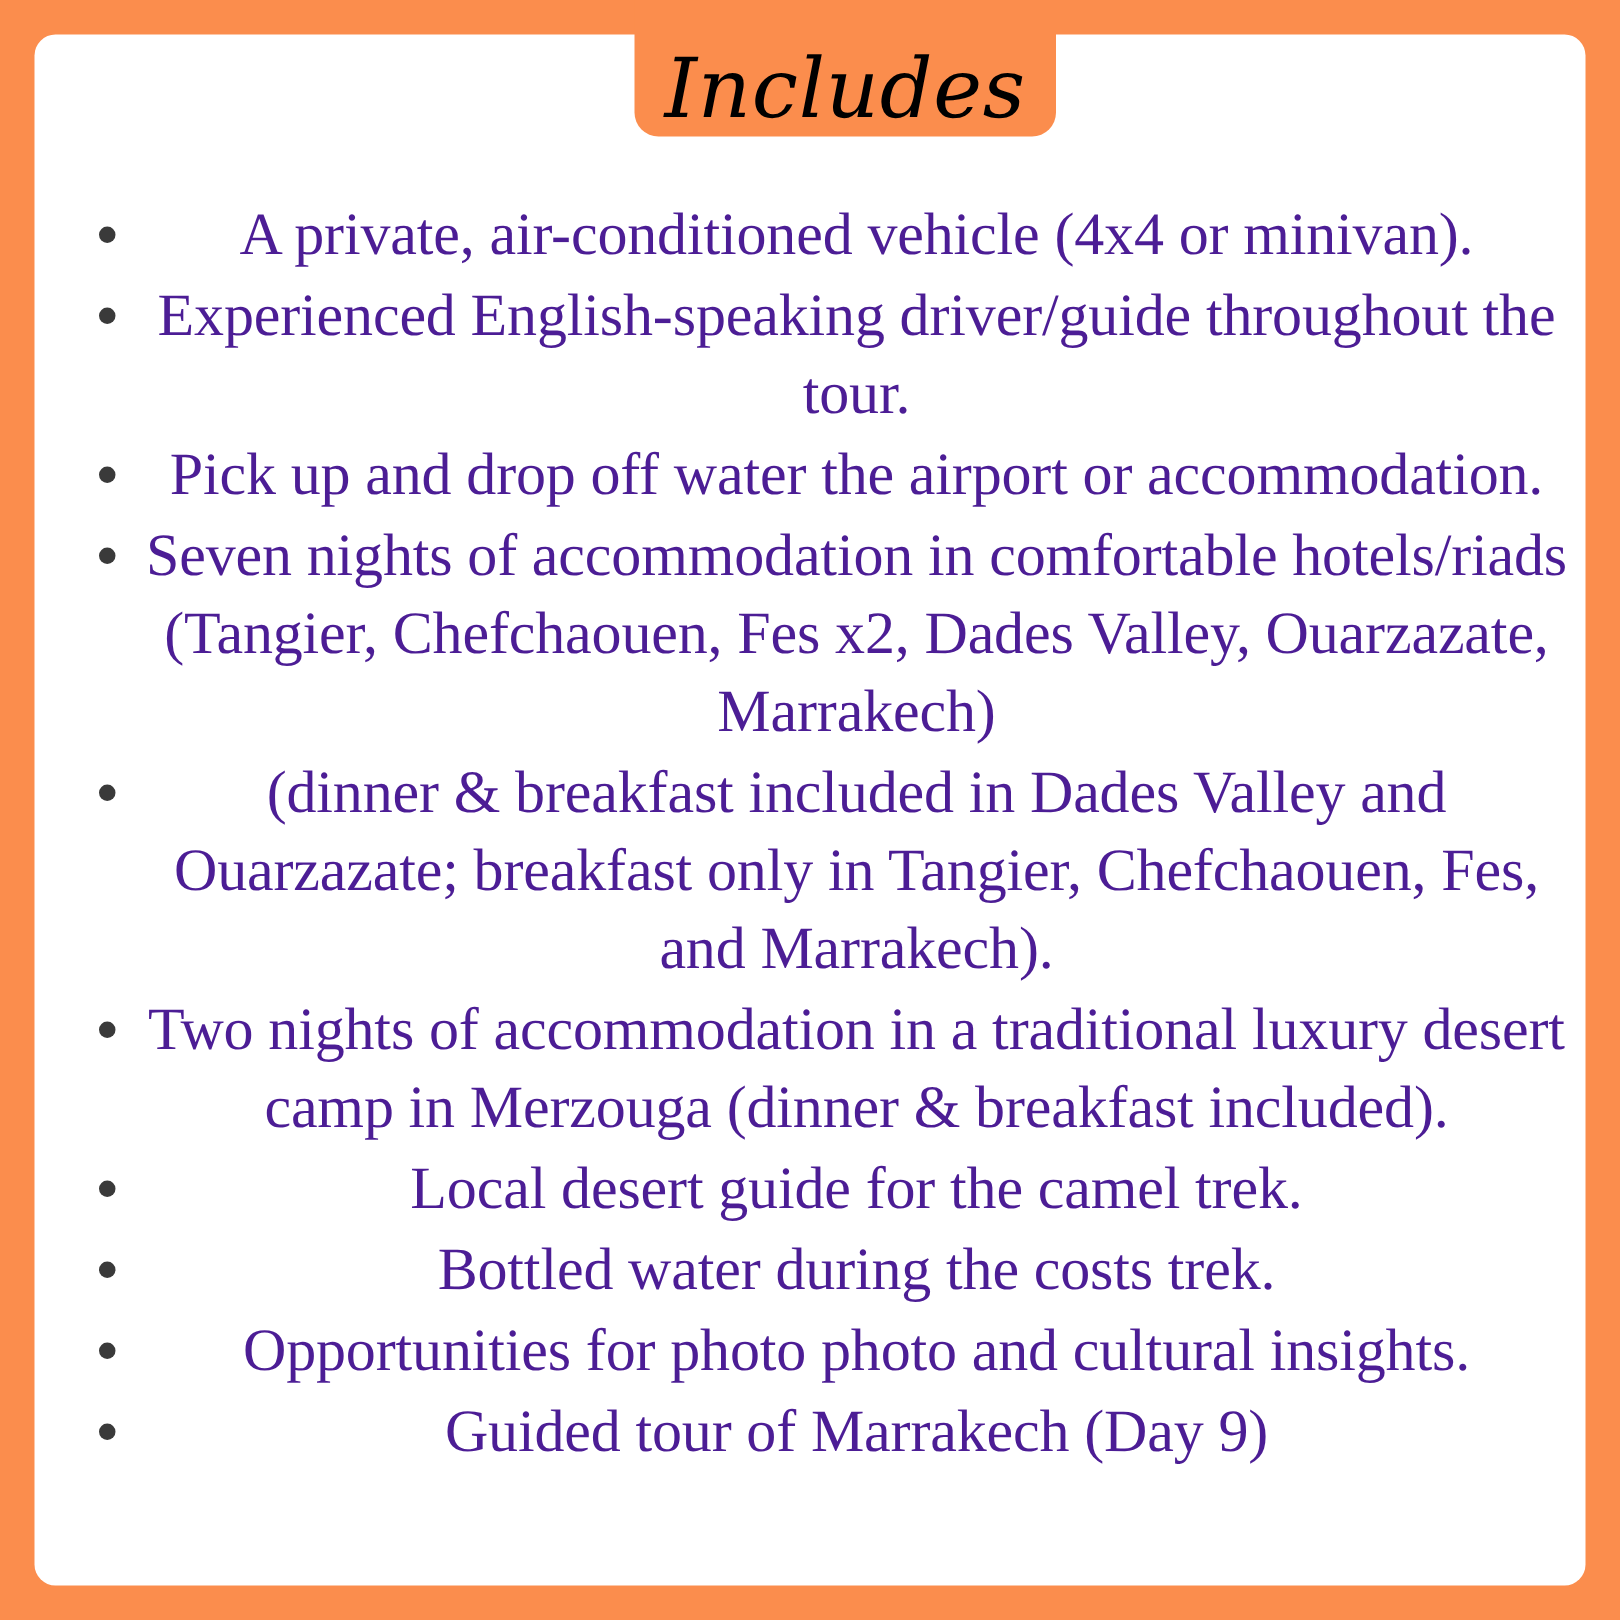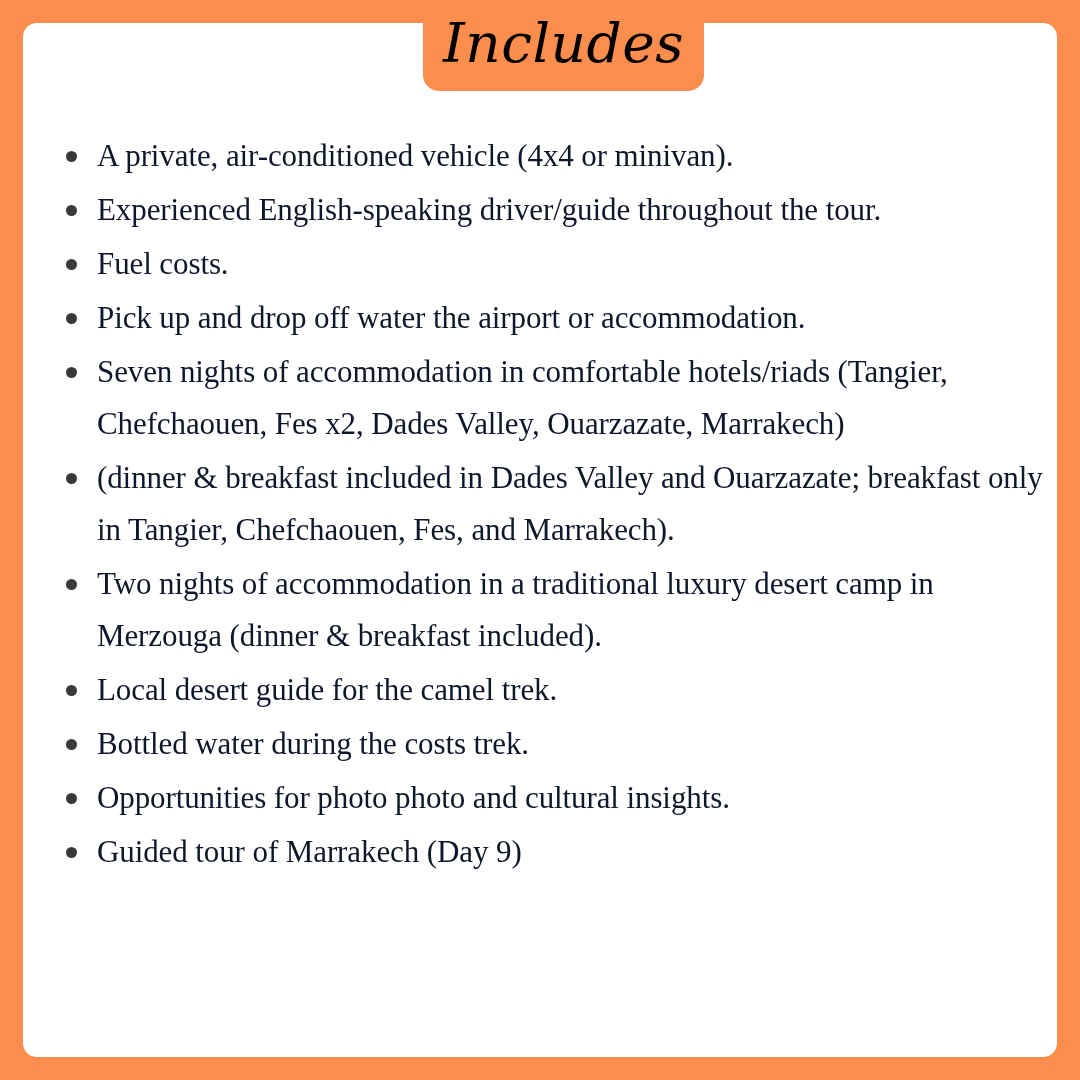--- a/index.html
+++ b/index.html
@@ -35,21 +35,21 @@
   .title-badge {
     position: absolute;
     left: 400px;
     top: -23px;
     width: 281px;
     height: 91px;
     background: #fb8d4d;
     border-bottom-left-radius: 16px;
     border-bottom-right-radius: 16px;
     display: flex;
-    align-items: center;
+    align-items: flex-end;
     justify-content: center;
     z-index: 3;
   }
 
   .title-text {
     font-family: "DejaVu Serif", "Liberation Serif", serif;
     font-style: italic;
     font-size: 55px;
     font-weight: 400;
     color: #000000;
@@ -67,25 +67,26 @@
     padding: 16px 12px 0 12px;
     margin: 0;
     list-style: none;
   }
 
   .item {
     position: relative;
     display: block;
     padding-left: 62px;
     margin: 0 0 2px 0;
-    font-size: 31px;
+    font-size: 40px;
     line-height: 52px;
-    color: #0f172a;
+    color: #4c1d95;
     font-family: "Liberation Serif", "DejaVu Serif", serif;
     letter-spacing: -0.1px;
+    text-align: center;
   }
 
   .bullet {
     position: absolute;
     left: 31px;
     top: 21px;
     width: 11px;
     height: 11px;
     border-radius: 50%;
     background: #3a3a3a;
@@ -106,24 +107,20 @@
     </div>
 
     <ul class="list">
       <li class="item">
         <span class="bullet"></span>
         <span class="item-text">A private, air-conditioned vehicle (4x4 or minivan).</span>
       </li>
       <li class="item">
         <span class="bullet"></span>
         <span class="item-text">Experienced English-speaking driver/guide throughout the tour.</span>
-      </li>
-      <li class="item">
-        <span class="bullet"></span>
-        <span class="item-text">Fuel costs.</span>
       </li>
       <li class="item">
         <span class="bullet"></span>
         <span class="item-text">Pick up and drop off water the airport or accommodation.</span>
       </li>
       <li class="item">
         <span class="bullet"></span>
         <span class="item-text">Seven nights of accommodation in comfortable hotels/riads (Tangier, Chefchaouen, Fes x2, Dades Valley, Ouarzazate, Marrakech)</span>
       </li>
       <li class="item">

